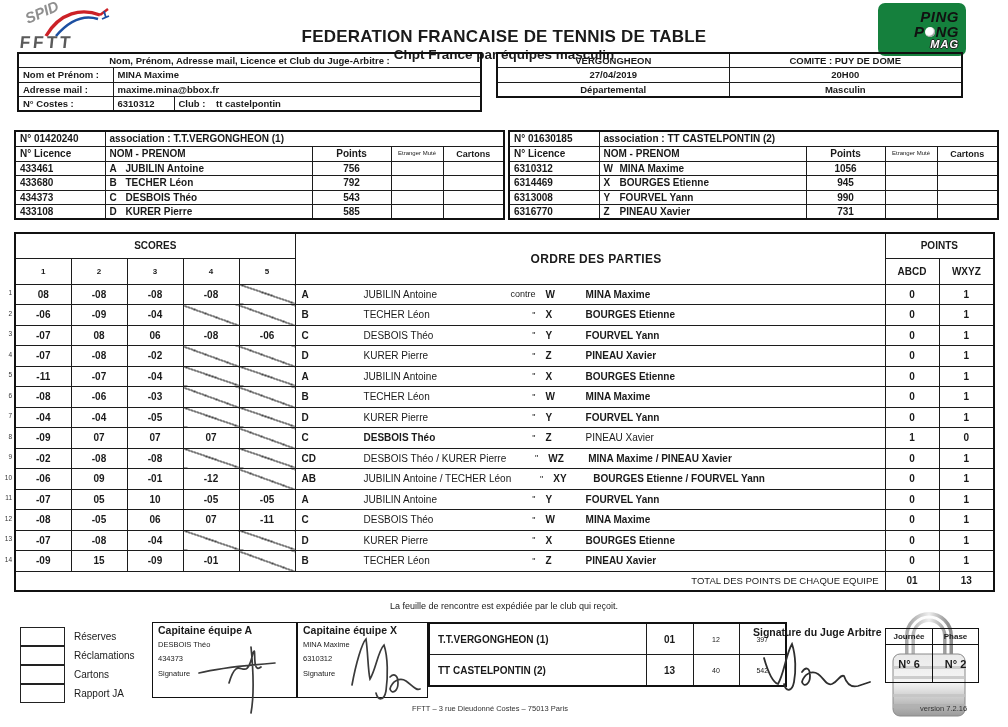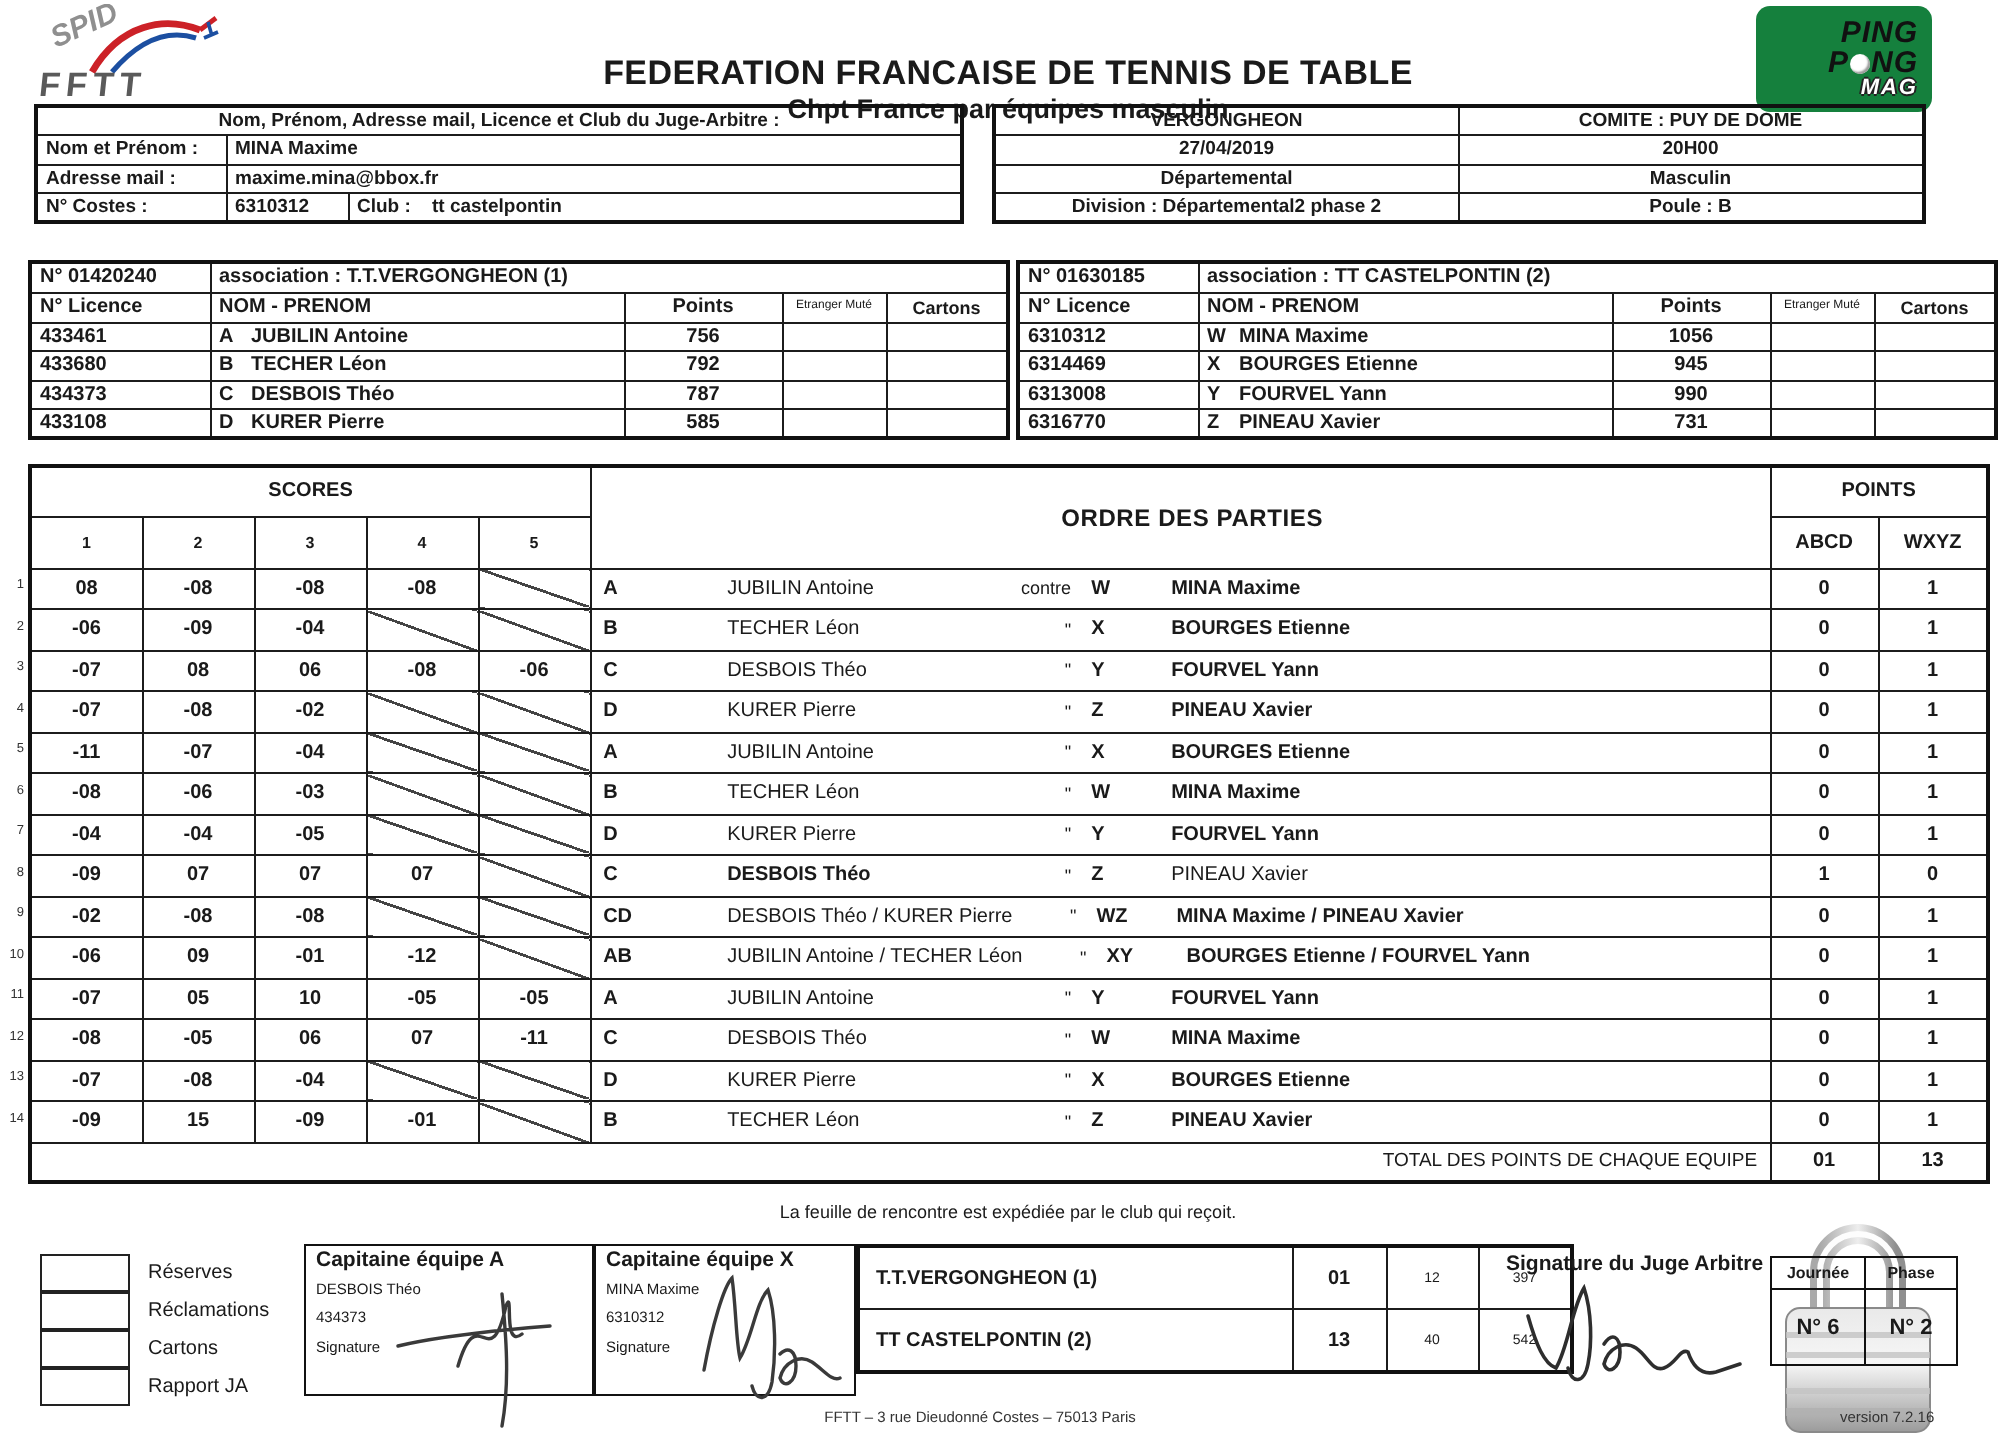--- a/index.html
+++ b/index.html
@@ -173,24 +173,20 @@
           <td>COMITE : PUY DE DOME</td>
         </tr>
     <tr>
           <td>27/04/2019</td>
           <td>20H00</td>
         </tr>
     <tr>
           <td>Départemental</td>
           <td>Masculin</td>
         </tr>
-    <tr>
-          <td>Division : Départemental2 phase 2</td>
-          <td>Poule : B</td>
-        </tr>
   </tbody>
     </table>
 
   <table class="team-table outer" style="left:14px">
     <colgroup>
         <col style="width:90px">
         <col style="width:207px">
         <col style="width:79px">
         <col style="width:52px">
         <col style="width:61px">
@@ -217,21 +213,21 @@
     <tr class="pr">
           <td>433680</td>
           <td><span class="p-letter">B</span><span>TECHER  Léon</span></td>
           <td class="c-pts">792</td>
           <td></td>
           <td></td>
         </tr>
     <tr class="pr">
           <td>434373</td>
           <td><span class="p-letter">C</span><span>DESBOIS  Théo</span></td>
-          <td class="c-pts">787</td>
+          <td class="c-pts">543</td>
           <td></td>
           <td></td>
         </tr>
     <tr class="pr">
           <td>433108</td>
           <td><span class="p-letter">D</span><span>KURER  Pierre</span></td>
           <td class="c-pts">585</td>
           <td></td>
           <td></td>
         </tr>

